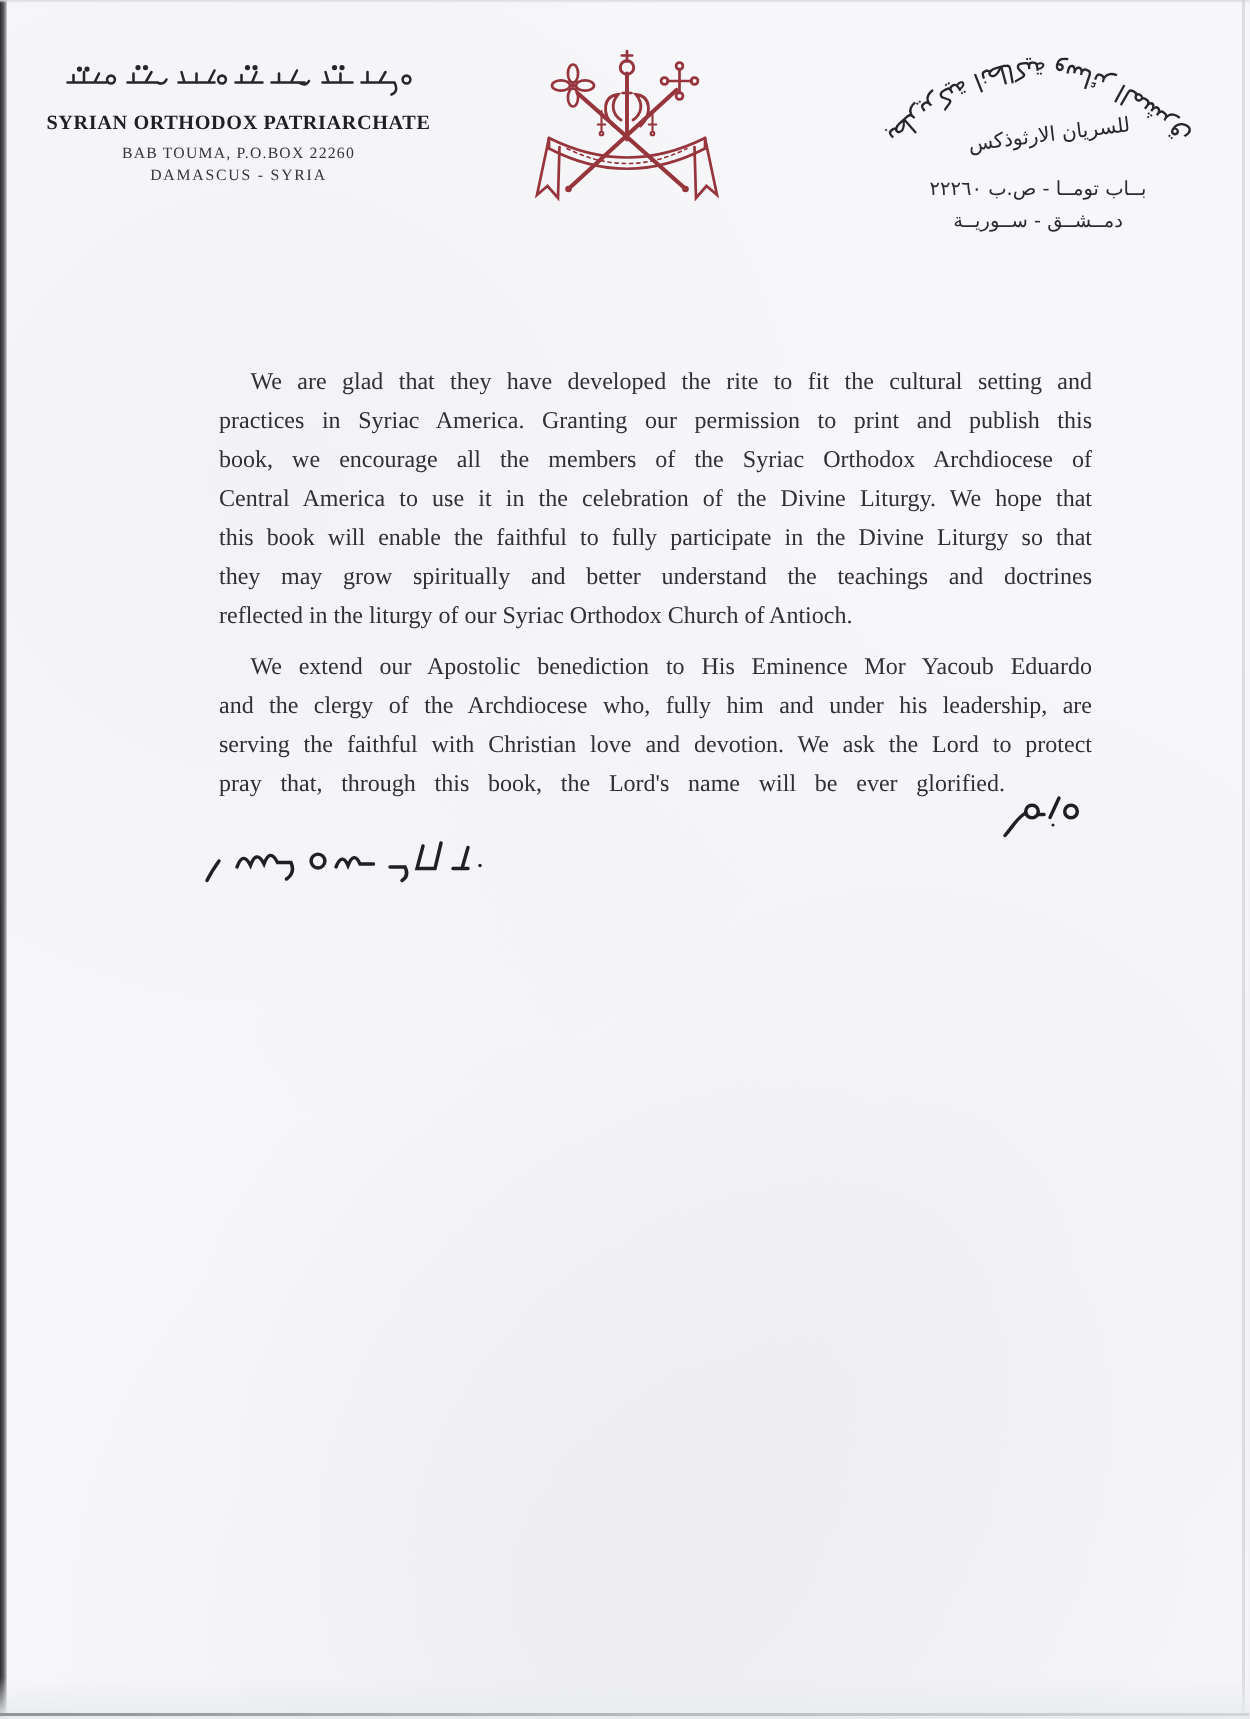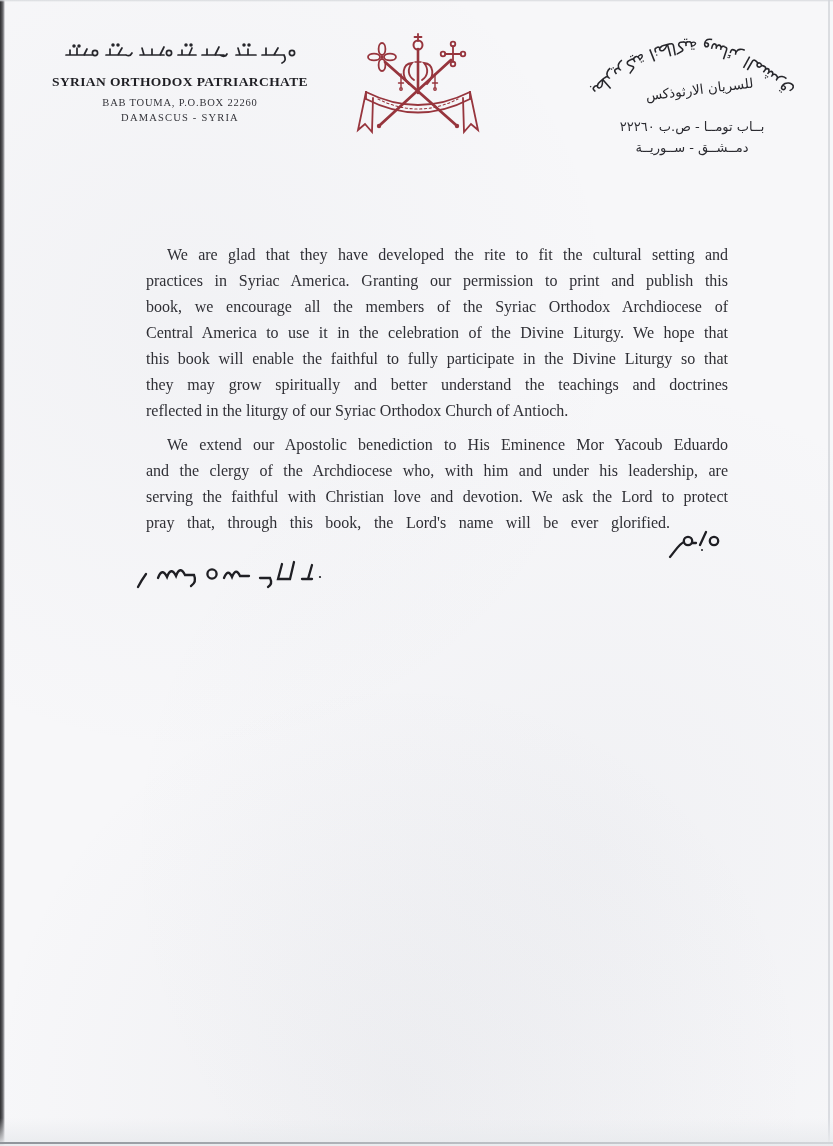--- a/index.html
+++ b/index.html
@@ -20,21 +20,21 @@
     background:linear-gradient(to right,#2d2d2f 0,#59595c 45%,#9a9a9e 75%,rgba(200,200,205,0) 100%);}
   .edge-top{position:absolute;left:0;top:0;right:0;height:2px;
     background:linear-gradient(to bottom,#d7d9dd,rgba(215,217,221,0));}
   .edge-right{position:absolute;top:0;bottom:0;right:3px;width:2px;background:#d3d6db;opacity:.8;}
   .edge-bottom-band{position:absolute;left:0;right:0;bottom:0;height:28px;
     background:linear-gradient(to bottom, rgba(236,238,241,0), #e9ebee);}
   .edge-bottom-line{position:absolute;left:0;right:0;bottom:2px;height:2px;
     background:linear-gradient(to right,#8f949a,#b9bdc2 55%,#d2d5d9);}
 
   
-  .lh-left{position:absolute;left:46px;top:40px;width:268px;text-align:center;color:#26262b;}
+  .lh-left{position:absolute;left:25px;top:40px;width:268px;text-align:center;color:#26262b;}
   .lh-left .syriac{display:block;margin:0 auto 10px auto;}
   .org-name{font-weight:bold;font-size:13.5px;letter-spacing:.4px;margin:0 0 7px 0;color:#1f1f24;}
   .org-sub{font-size:12.5px;letter-spacing:1.6px;margin:0 0 9px 0;color:#2a2a30;}
   .org-addr1{font-size:10.5px;letter-spacing:.8px;margin:0 0 4px 0;color:#34343a;}
   .org-addr2{font-size:10.5px;letter-spacing:1.2px;margin:0;color:#34343a;}
 
   
   .emblem{position:absolute;left:352px;top:32px;width:132px;height:122px;}
 
   
@@ -169,21 +169,21 @@
         <div class="line first">We are glad that they have developed the rite to fit the cultural setting and</div>
         <div class="line">practices in Syriac America. Granting our permission to print and publish this</div>
         <div class="line">book, we encourage all the members of the Syriac Orthodox Archdiocese of</div>
         <div class="line">Central America to use it in the celebration of the Divine Liturgy. We hope that</div>
         <div class="line">this book will enable the faithful to fully participate in the Divine Liturgy so that</div>
         <div class="line">they may grow spiritually and better understand the teachings and doctrines</div>
         <div class="line last">reflected in the liturgy of our Syriac Orthodox Church of Antioch.</div>
       </div>
       <div class="paragraph">
         <div class="line first">We extend our Apostolic benediction to His Eminence Mor Yacoub Eduardo</div>
-        <div class="line">and the clergy of the Archdiocese who, with him and under his leadership, are</div>
+        <div class="line">and the clergy of the Archdiocese who, fully him and under his leadership, are</div>
         <div class="line">serving the faithful with Christian love and devotion. We ask the Lord to protect</div>
         <div class="line last stretch-partial">pray that, through this book, the Lord's name will be ever glorified.</div>
       </div>
       <svg class="hand-1" width="58" height="32" viewBox="0 0 58 32" fill="none" stroke="#1f1f24" stroke-width="2.3" stroke-linecap="round">
       <circle cx="48" cy="12" r="4.2"></circle>
       <path d="M40,3 L34,16"></path>
       <circle cx="36" cy="21" r="1" fill="#1f1f24" stroke="none"></circle>
       <path d="M30,14 h-4"></path>
       <circle cx="22" cy="12" r="4.2"></circle>
       <path d="M18,13 C13,15 10,21 4,28"></path>

